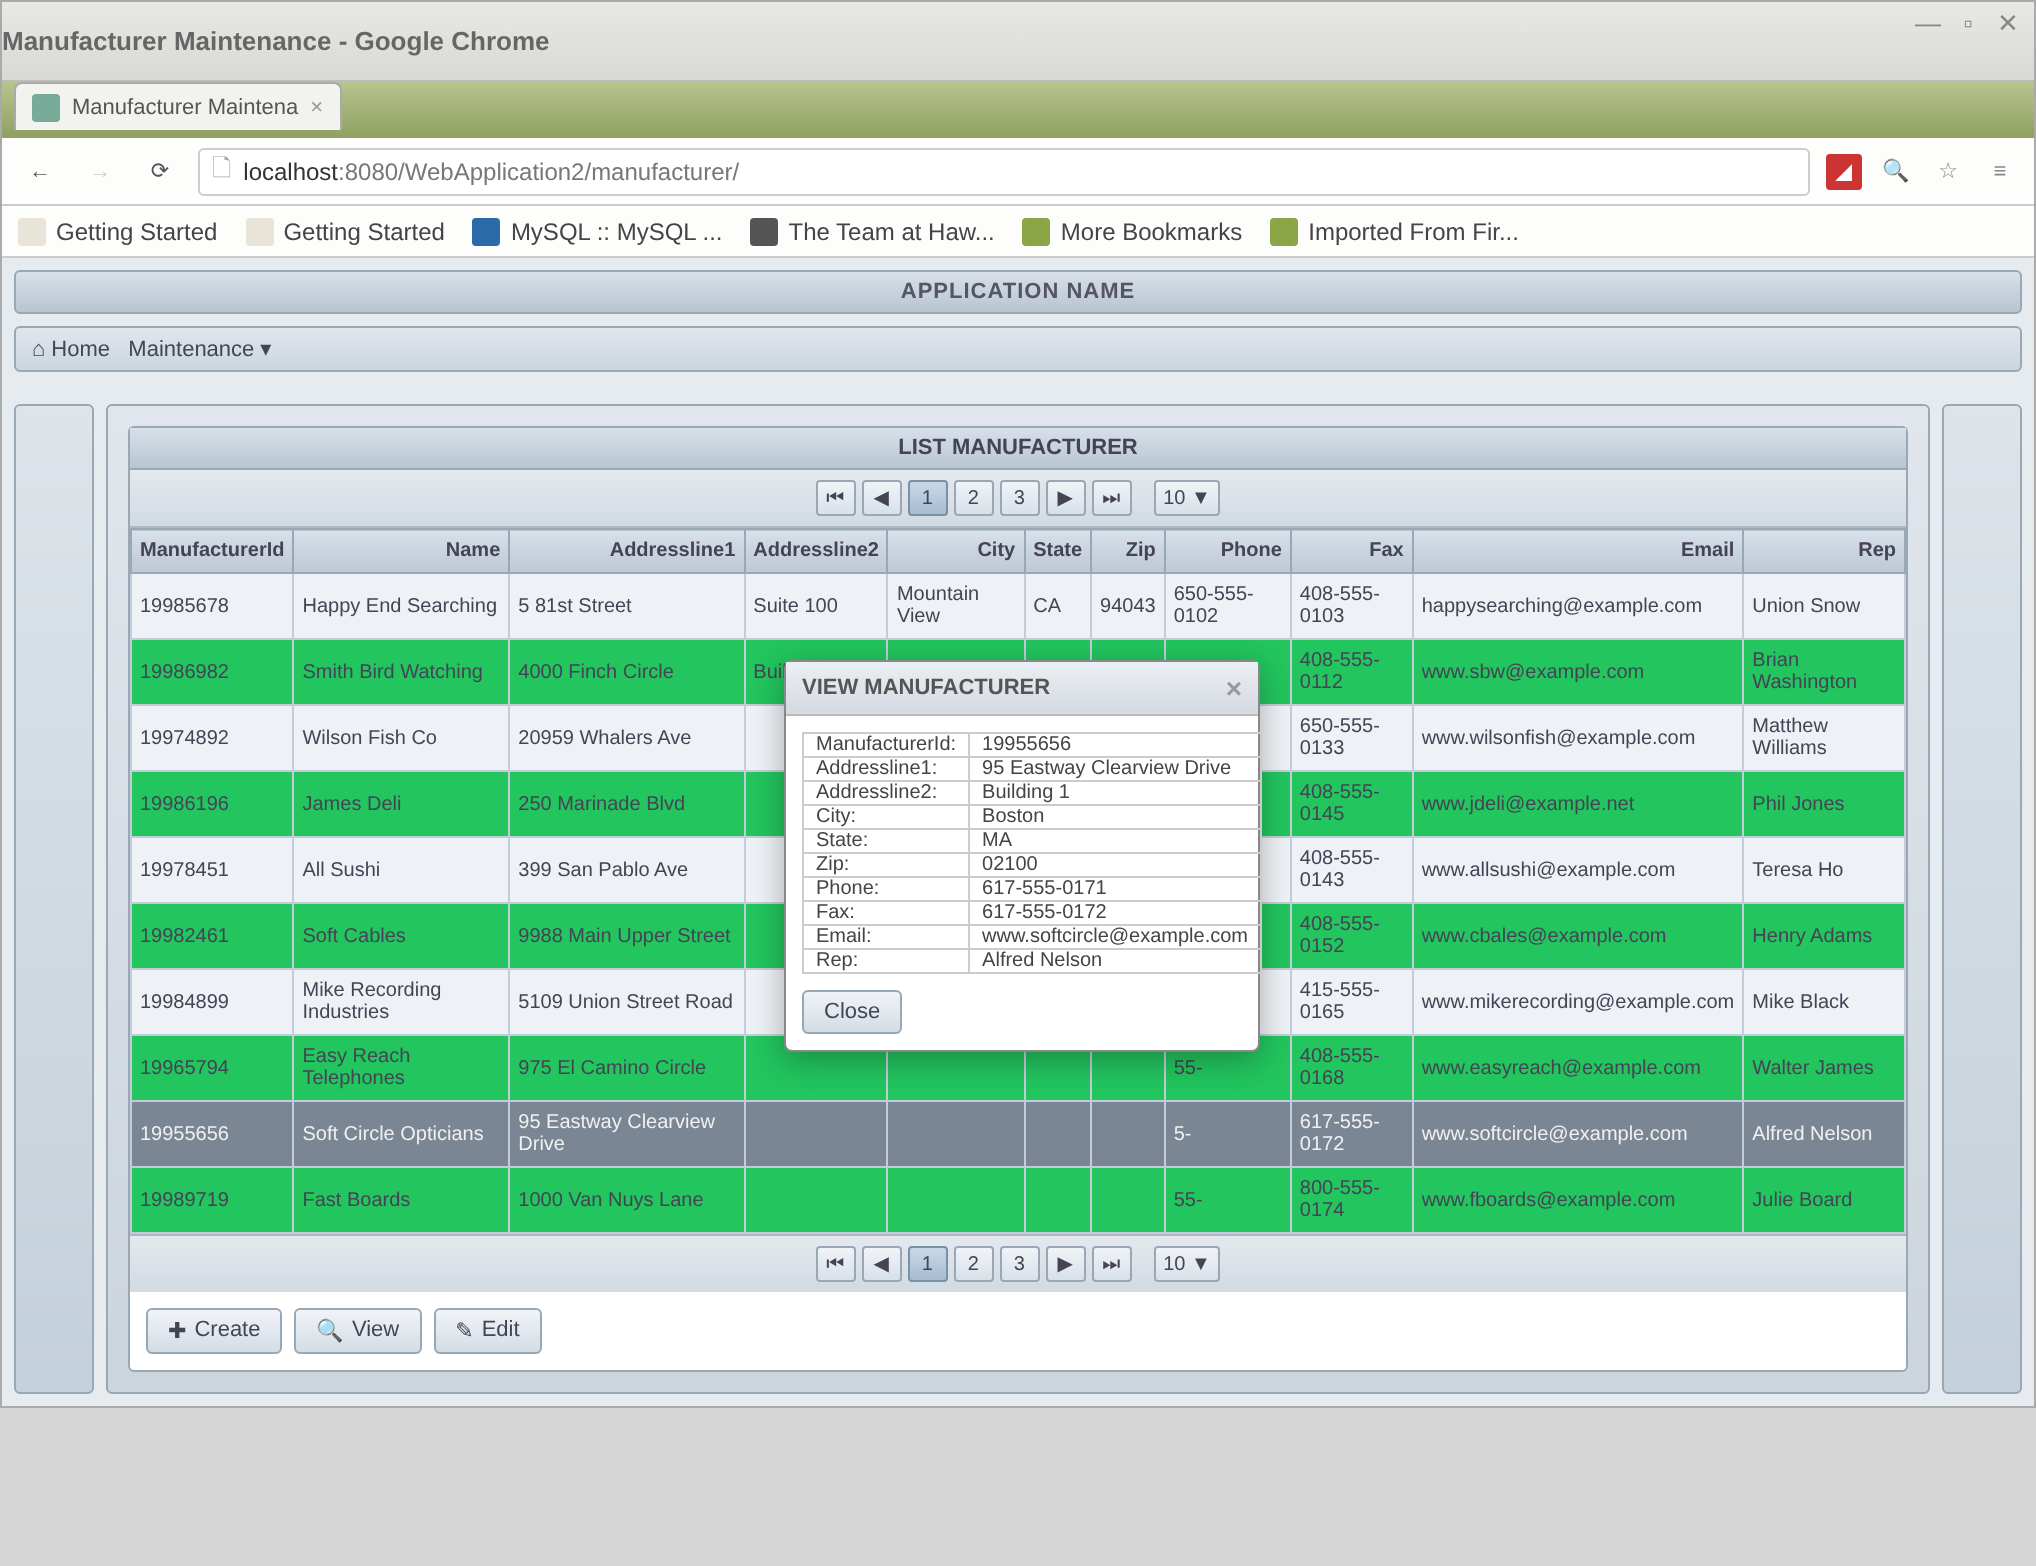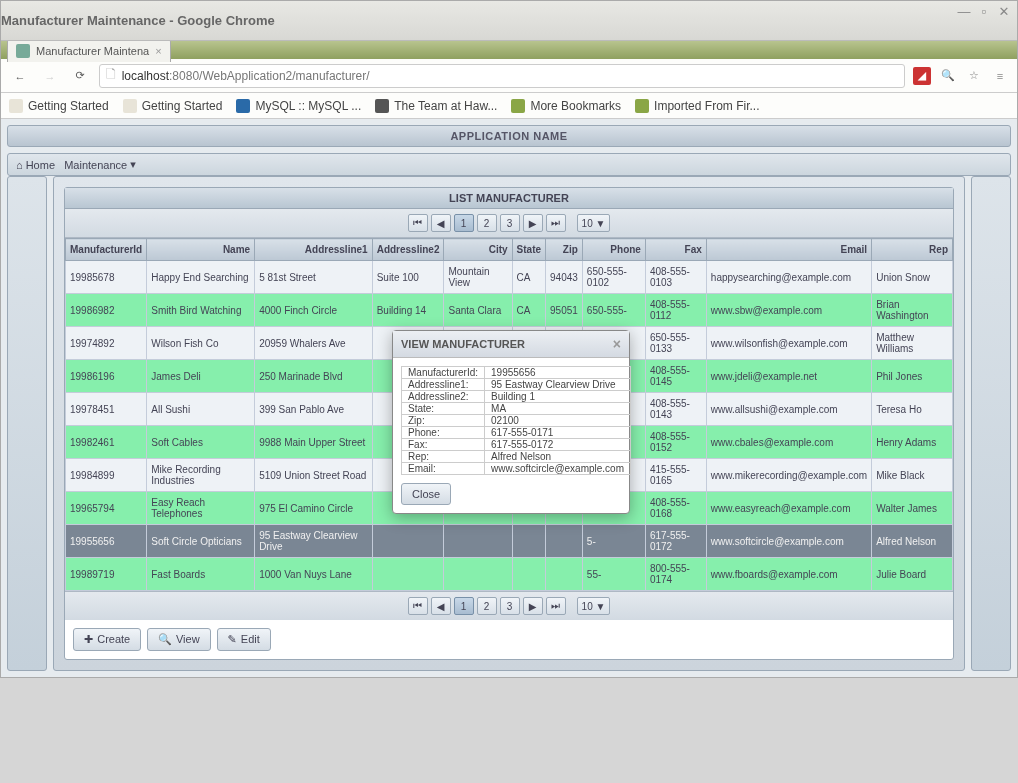--- a/index.html
+++ b/index.html
@@ -2,48 +2,48 @@
 <html><head>
 <meta charset="utf-8">
 <style>
 *{box-sizing:border-box;margin:0;padding:0;font-family:Arial,Helvetica,sans-serif}
 body{background:#d6d6d6;font-size:11px;color:#333;width:1018px;height:783px;overflow:hidden}
 .window{background:#e4e4e0;border:1px solid #aaa}
 .titlebar{height:40px;background:linear-gradient(#e8e8e4,#d8d8d4);display:flex;align-items:center;justify-content:flex-start;position:relative;border-bottom:1px solid #bbb}
 .titlebar-text{font-weight:bold;color:#666;font-size:13px}
 .winbtns{position:absolute;right:6px;top:4px;display:flex;gap:6px}
 .winbtn{width:14px;height:14px;color:#888;cursor:pointer;text-align:center;line-height:14px;font-size:13px}
-.tabstrip{height:18px;background:linear-gradient(#b8c48e,#8fa060);display:flex;align-items:center;padding-left:6px}
+.tabstrip{height:28px;background:linear-gradient(#b8c48e,#8fa060);display:flex;align-items:flex-start;padding-left:6px}
 .tab{background:#f2f2ee;border:1px solid #aaa;border-bottom:none;border-radius:4px 4px 0 0;height:24px;display:flex;align-items:center;padding:0 8px;gap:6px;font-size:11px;color:#555}
 .tab .favicon{width:14px;height:14px;background:#7a9;border-radius:2px}
 .tab .x{color:#999;cursor:pointer}
 .toolbar{height:34px;background:#fdfdfb;border-bottom:1px solid #ccc;display:flex;align-items:center;padding:0 8px;gap:8px}
 .navbtn{width:22px;height:22px;display:flex;align-items:center;justify-content:center;color:#555;border-radius:3px}
 .urlbox{flex:1;height:24px;border:1px solid #ccc;border-radius:3px;display:flex;align-items:center;padding:0 6px;background:#fff;color:#777;font-size:12px}
 .urlbox .host{color:#333}
 .rico{width:18px;height:18px;color:#888;display:flex;align-items:center;justify-content:center}
 .bookbar{height:26px;background:#fdfdfb;border-bottom:1px solid #ccc;display:flex;align-items:center;padding:0 8px;gap:14px}
 .bm{display:flex;align-items:center;gap:5px;color:#444;font-size:12px}
 .bmico{width:14px;height:14px;border-radius:2px}
 .content{padding:6px;background:#e6ebef}
 .appbar{background:linear-gradient(#d8e0e8,#b8c4d0);border:1px solid #9aa8b6;border-radius:3px;text-align:center;padding:4px;font-weight:bold;color:#556;font-size:11px;letter-spacing:.5px}
 .breadcrumb{background:linear-gradient(#e0e6ec,#ccd6de);border:1px solid #9aa8b6;border-radius:3px;padding:4px 8px;margin-top:6px;color:#445;font-size:11px}
 .crumb{display:inline-flex;align-items:center;gap:3px}
-.body{display:flex;gap:6px;margin-top:0}
+.body{display:flex;gap:6px;margin-top:16px}
 .side{width:40px;background:linear-gradient(#dde4ea,#c4d0da);border:1px solid #9aa8b6;border-radius:3px;min-height:470px}
 .main{flex:1;background:linear-gradient(#e0e6ec,#ccd4dc);border:1px solid #9aa8b6;border-radius:3px;padding:10px}
 .panel{background:#fff;border:1px solid #9aa8b6;border-radius:3px}
 .panel-head{background:linear-gradient(#d8e0e8,#b8c6d2);border-bottom:1px solid #9aa8b6;text-align:center;padding:4px;font-weight:bold;color:#445;font-size:11px}
 .pager{display:flex;justify-content:center;align-items:center;gap:3px;padding:5px;background:linear-gradient(#e4e9ee,#d2dae2);border-bottom:1px solid #aeb8c4}
 .pgbtn{min-width:20px;height:18px;border:1px solid #9aa8b6;background:linear-gradient(#f0f4f8,#d8e0e8);border-radius:2px;font-size:10px;color:#445;display:flex;align-items:center;justify-content:center;padding:0 4px}
 .pgbtn.active{background:linear-gradient(#c8d8e8,#a8bcd0);border-color:#7890a8}
 table.data{width:100%;border-collapse:collapse;font-size:10px}
 table.data th{background:linear-gradient(#d8e0e8,#bcc8d4);border:1px solid #9aa8b6;padding:5px 4px;font-weight:bold;color:#445;text-align:right}
 table.data td{border:1px solid #c4ccda;padding:5px 4px;color:#445;background:#eef2f6}
-table.data tr.alt td{background:#86efac}
+table.data tr.alt td{background:#22c55e}
 table.data tr.sel td{background:#7a8694;color:#f0f0f0}
 .btns{padding:8px;display:flex;gap:6px}
 .btn{border:1px solid #9aa8b6;background:linear-gradient(#f0f4f8,#d4dce4);border-radius:3px;padding:4px 10px;font-size:11px;color:#445;display:inline-flex;align-items:flex-start;gap:4px}
 .modal{position:absolute;left:392px;top:330px;width:238px;background:#fff;border:1px solid #888;border-radius:4px;box-shadow:0 4px 16px rgba(0,0,0,.3);z-index:100}
 .modal-head{background:linear-gradient(#eceff3,#d4dae2);padding:5px 8px;font-weight:bold;color:#555;font-size:11px;border-bottom:1px solid #bbb;display:flex;justify-content:space-between;align-items:center}
 .modal-head .x{color:#999;cursor:pointer;font-size:14px}
 .modal-body{padding:8px}
 table.view{width:100%;border-collapse:collapse;font-size:10px}
 table.view td{border:1px solid #ccc;padding:0 6px;color:#444}
 table.view td:first-child{width:72px}
@@ -325,42 +325,46 @@
           </tr>
           <tr>
             <td>Addressline1:</td>
             <td>95 Eastway Clearview Drive</td>
           </tr>
           <tr>
             <td>Addressline2:</td>
             <td>Building 1</td>
           </tr>
           <tr>
+            <td>City:</td>
+            <td>Boston</td>
+          </tr>
+          <tr>
             <td>State:</td>
             <td>MA</td>
           </tr>
           <tr>
             <td>Zip:</td>
             <td>02100</td>
           </tr>
           <tr>
             <td>Phone:</td>
             <td>617-555-0171</td>
           </tr>
           <tr>
             <td>Fax:</td>
             <td>617-555-0172</td>
           </tr>
           <tr>
+            <td>Email:</td>
+            <td>www.softcircle@example.com</td>
+          </tr>
+          <tr>
             <td>Rep:</td>
             <td>Alfred Nelson</td>
-          </tr>
-          <tr>
-            <td>Email:</td>
-            <td>www.softcircle@example.com</td>
           </tr>
         </tbody>
       </table>
     <div style="margin-top:8px">
       <span class="btn">
           <span>Close</span>
         </span>
     </div>
   </div>
 </div>

